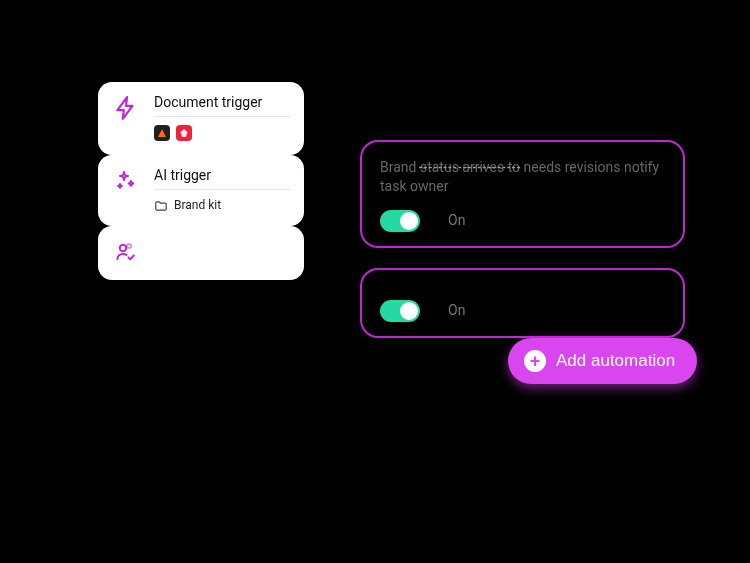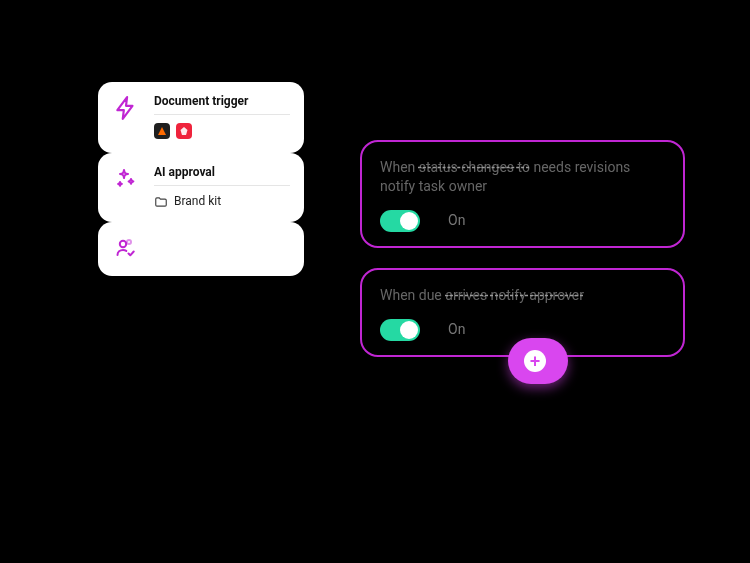--- a/index.html
+++ b/index.html
@@ -28,22 +28,22 @@
     box-shadow: 0 1px 1px rgba(0,0,0,0.08);
   }
   .card .icon {
     width: 28px; height: 28px;
     flex: 0 0 28px;
     display:flex; align-items:center; justify-content:center;
     color:#c026d3;
   }
   .card .body { flex:1; min-width:0; }
   .card .title {
-    font-weight:700;
-    font-size:12px;
+    font-weight:400;
+    font-size:14px;
     color:#111;
     padding-bottom:6px;
     border-bottom:1px solid #e5e5e5;
     margin-bottom:8px;
   }
   .meta-row { display:flex; align-items:flex-end; gap:6px; }
   .badge {
     width:16px; height:16px; border-radius:4px;
     display:flex; align-items:center; justify-content:center;
     font-size:10px; color:#fff;
@@ -153,21 +153,21 @@
   </div>
   <div class="v-connector c1"></div>
 
   <div class="card">
     <span class="icon">
       <svg viewBox="0 0 24 24" width="24" height="24" fill="none" stroke="currentColor" stroke-width="2" stroke-linejoin="round" stroke-linecap="round">
           <path d="M10 3c.5 3 1 3.5 4 4-3 .5-3.5 1-4 4-.5-3-1-3.5-4-4 3-.5 3.5-1 4-4zM17 12c.3 1.8.6 2.1 2.4 2.4-1.8.3-2.1.6-2.4 2.4-.3-1.8-.6-2.1-2.4-2.4 1.8-.3 2.1-.6 2.4-2.4zM6 15c.25 1.4.5 1.7 1.9 1.9-1.4.25-1.65.5-1.9 1.9-.25-1.4-.5-1.65-1.9-1.9 1.4-.25 1.65-.5 1.9-1.9z"></path>
         </svg>
     </span>
     <div class="body">
-      <div class="title">AI approval</div>
+      <div class="title">AI trigger</div>
       <div class="meta-row">
         <span class="folder-icon">
           <svg viewBox="0 0 24 24" width="14" height="14" fill="none" stroke="currentColor" stroke-width="2">
               <path d="M3 7a2 2 0 0 1 2-2h4l2 2h8a2 2 0 0 1 2 2v8a2 2 0 0 1-2 2H5a2 2 0 0 1-2-2V7z"></path>
             </svg>
         </span>
         <span class="meta-text">Brand kit</span>
       </div>
     </div>
   </div>
@@ -185,35 +185,33 @@
   </div>
   <div class="v-connector c3"></div>
 
 
 </div>
 
 <div class="auto-col">
 
   <div class="auto-card">
     <div>
-      <span>When </span><span class="strike">status changes to</span><span> needs revisions notify task owner</span>
+      <span>Brand </span><span class="strike">status arrives to</span><span> needs revisions notify task owner</span>
     </div>
     <div class="toggle-row">
       <span class="toggle"></span>
       <span class="toggle-label">On</span>
     </div>
   </div>
 
   <div class="auto-card">
-    <div>
-      <span>When due </span><span class="strike">arrives notify approver</span><span></span>
-    </div>
     <div class="toggle-row">
       <span class="toggle"></span>
       <span class="toggle-label">On</span>
     </div>
   </div>
 
 </div>
 
 <button class="add-btn">
   <span class="plus">+</span>
+  <span>Add automation</span>
 </button>
 
 </body></html>

